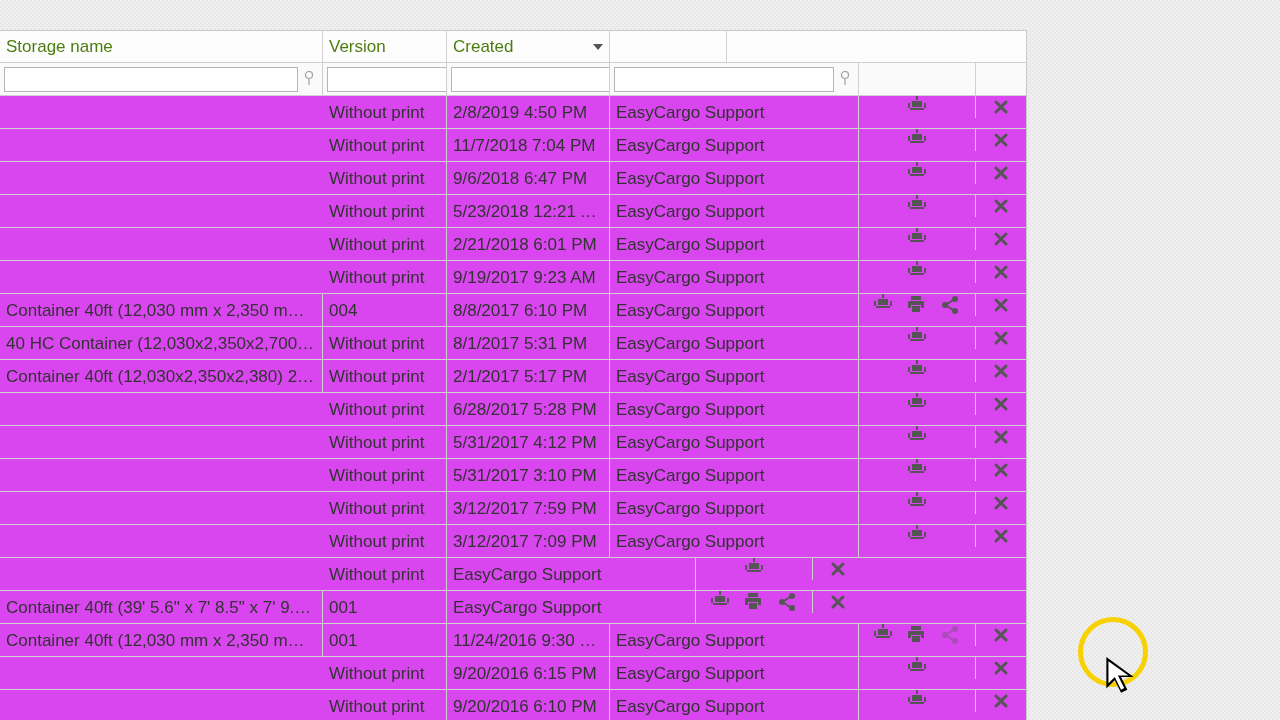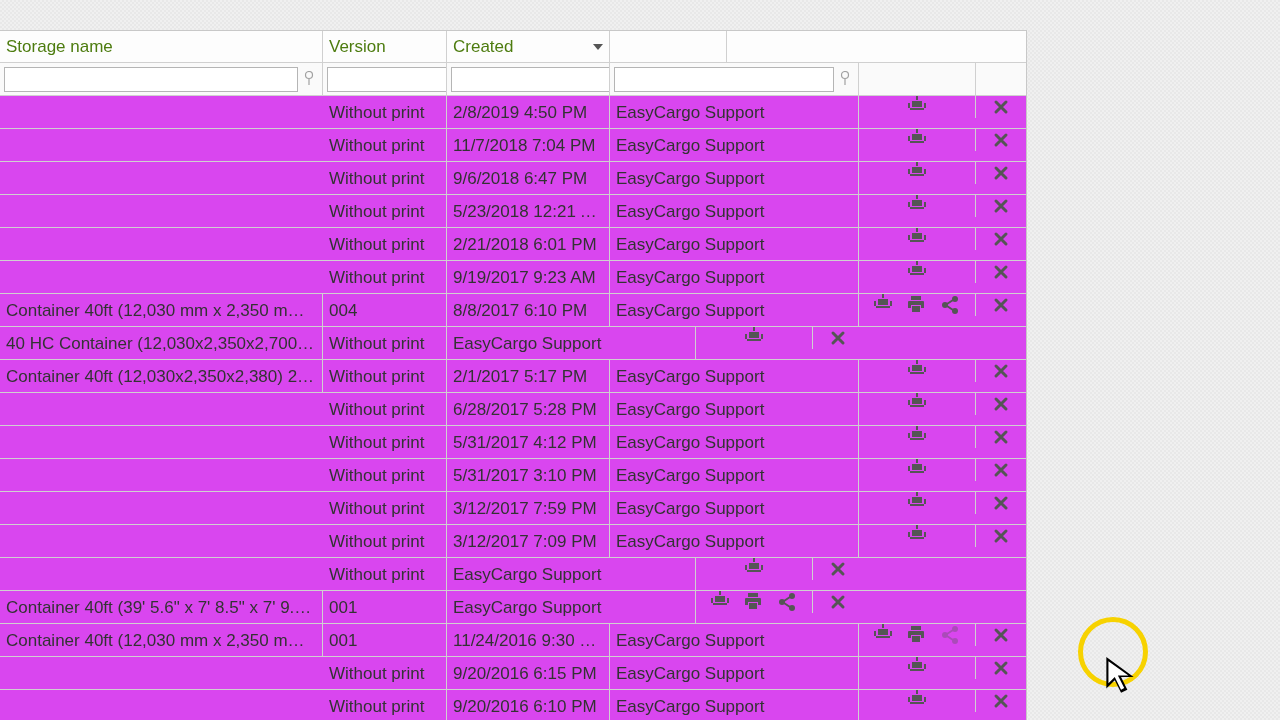--- a/index.html
+++ b/index.html
@@ -413,20 +413,23 @@
           </span>
         </div>
       </div>
       <div class="data-row">
         <div class="cell c-storage">
           <span class="truncate">40 HC Container (12,030x2,350x2,700) 28,500</span>
         </div>
         <div class="cell c-version">
           <span class="truncate">Without print</span>
         </div>
+        <div class="cell c-created">
+          <span class="truncate">8/1/2017 5:31 PM</span>
+        </div>
         <div class="cell c-user">
           <span class="truncate">EasyCargo Support</span>
         </div>
         <div class="cell c-actions">
           <span class="act-btn">
             <svg viewBox="0 0 22 22">
               <use href="#ic-load"></use>
             </svg>
           </span>
         </div>

